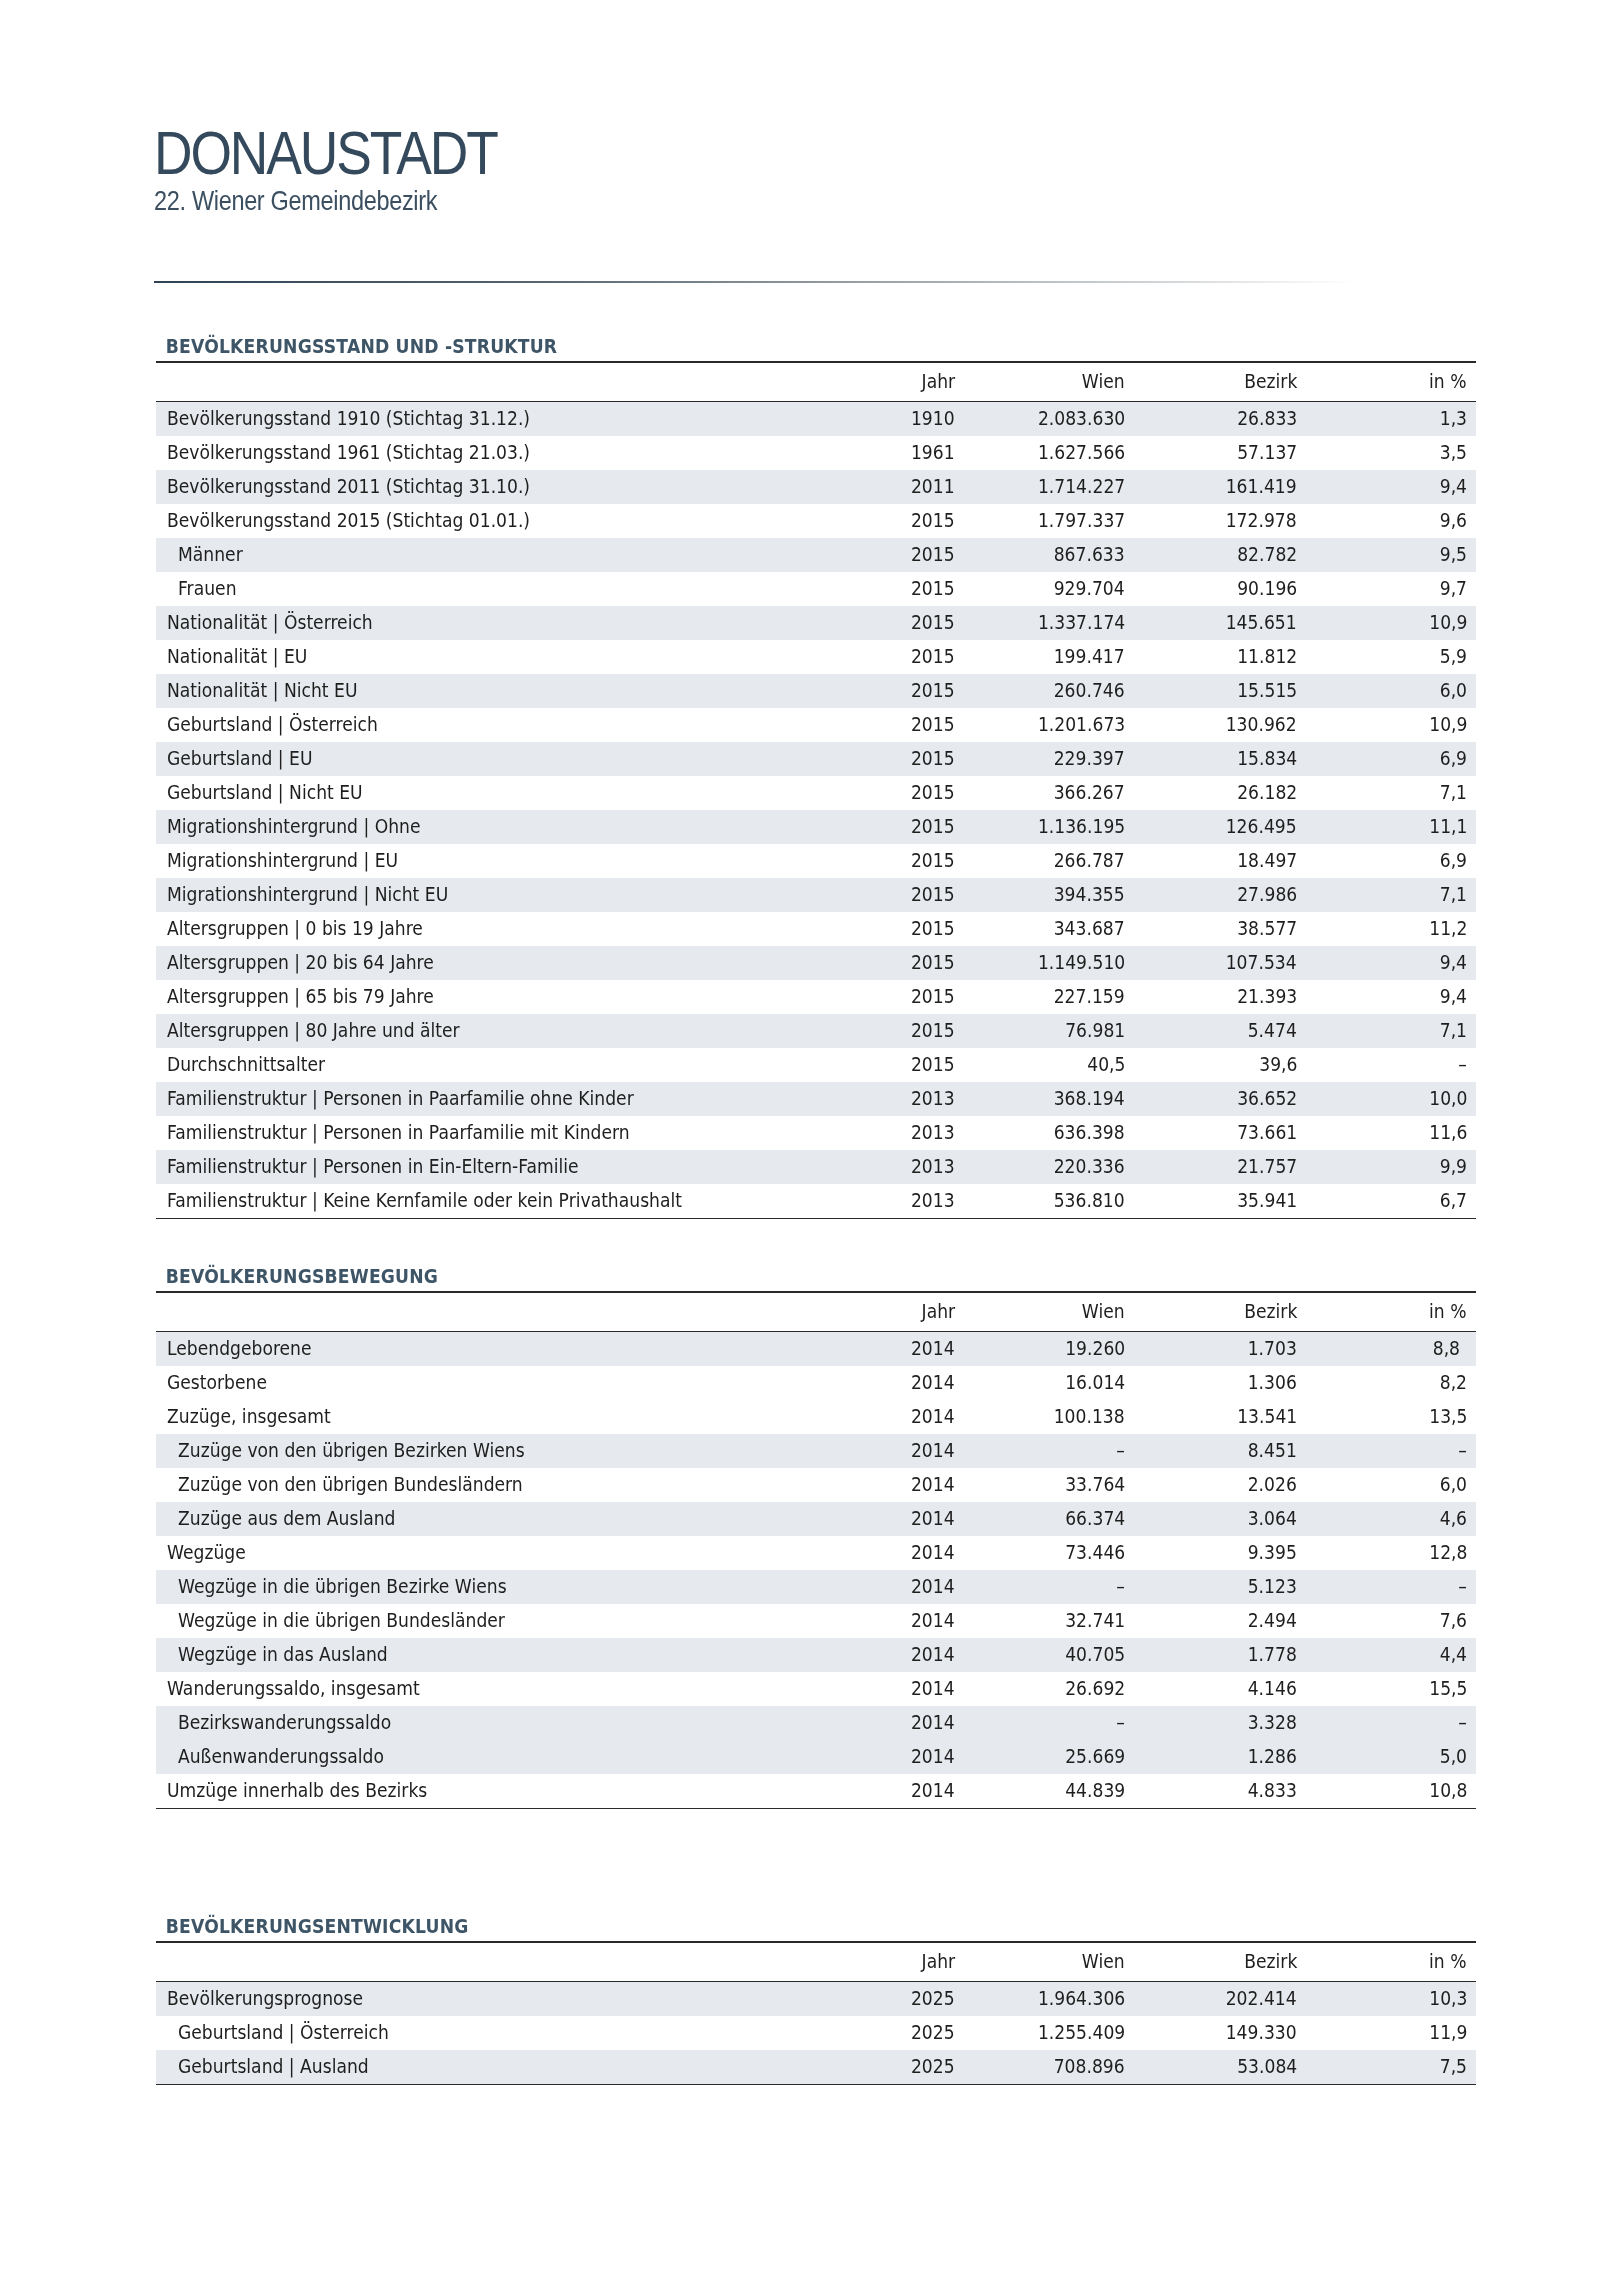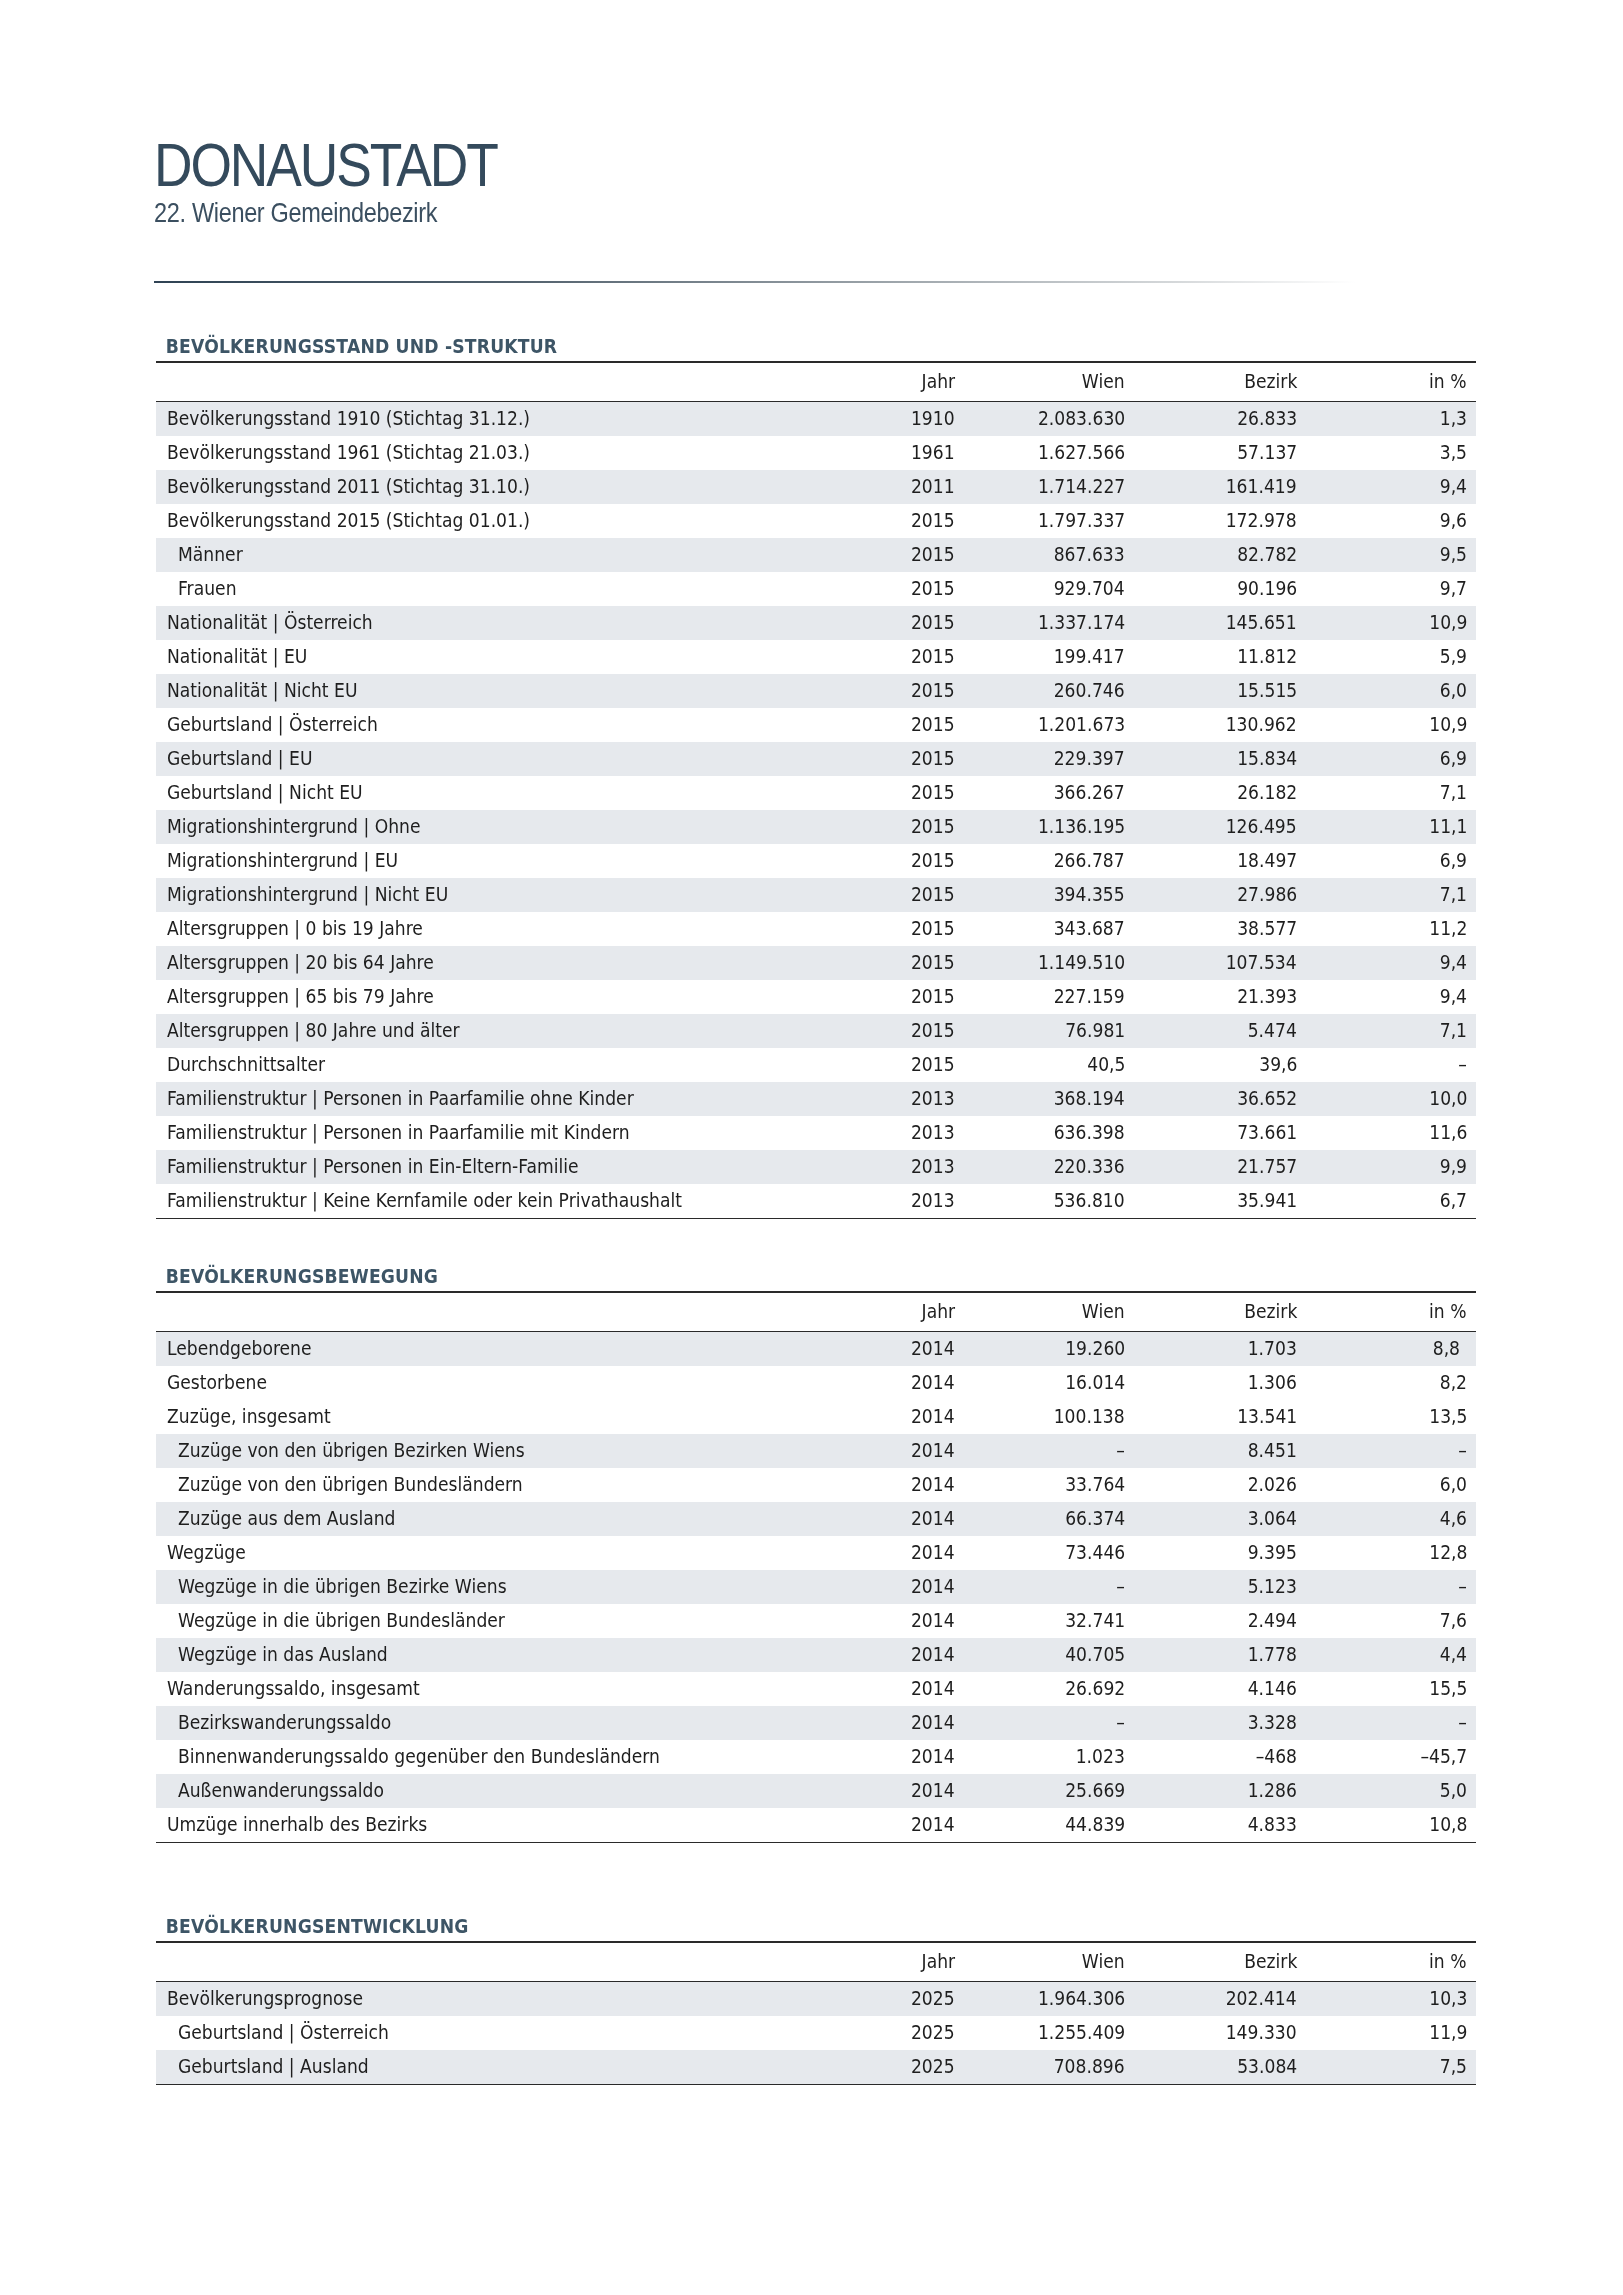--- a/index.html
+++ b/index.html
@@ -1,17 +1,17 @@
 <!DOCTYPE html>
 <html style="font-size:13px"><head>
 <meta charset="utf-8">
 <style>
   html, body { margin: 0; padding: 0; background: #ffffff; }
   body { width: 1623px; height: 2295px; position: relative; font-family: "Liberation Sans", sans-serif; color: #1e1e1e; }
-  .title-block { position: absolute; left: 154px; top: 122px; margin-top: 12px; }
+  .title-block { position: absolute; left: 154px; top: 122px; }
   .title { font-family: "Liberation Sans", sans-serif; font-size: 62px; line-height: 62px; color: #344a5c; letter-spacing: -2.4px; transform: scaleX(0.86); transform-origin: left top; font-weight: normal; white-space: nowrap; }
   .subtitle { font-family: "Liberation Sans", sans-serif; font-size: 28px; line-height: 29px; color: #3b4f60; margin-top: 1.6px; transform: scaleX(0.84); transform-origin: left top; letter-spacing: -0.4px; white-space: nowrap; }
   .top-rule { position: absolute; left: 154px; top: 281px; width: 1201px; height: 2.4px;
     background: linear-gradient(to right, #2f4354 0%, #52616d 30%, #9aa2a8 60%, #d5d8da 85%, rgba(255,255,255,0) 100%); }
   .section { position: absolute; left: 156px; width: 1320px; }
   .section-heading { font-family: "DejaVu Sans", sans-serif; font-weight: bold; font-size: 18.7px; color: #3d5566; letter-spacing: 0.2px; padding-left: 10.6px; height: 28px; line-height: 28px; transform: scaleX(0.92); transform-origin: left center; white-space: nowrap; }
   .rule { height: 1.6px; background: #2a2a2a; }
   table { width: 100%; border-collapse: collapse; table-layout: fixed; }
   td, th { font-family: "DejaVu Sans", sans-serif; font-weight: normal; font-size: 19.5px; height: 34px; padding: 0; white-space: nowrap; color: #1e1e1e; }
   thead th { height: 38px; }
@@ -323,27 +323,20 @@
           <td class="c-num"><span class="cell-inner">4.146</span></td>
           <td class="c-num" style="padding-right:9px;"><span class="cell-inner">15,5</span></td>
         </tr>
         <tr class="shade">
           <td class="c-label indent"><span class="cell-inner">Bezirkswanderungssaldo</span></td>
           <td class="c-num"><span class="cell-inner">2014</span></td>
           <td class="c-num"><span class="cell-inner">–</span></td>
           <td class="c-num"><span class="cell-inner">3.328</span></td>
           <td class="c-num" style="padding-right:9px;"><span class="cell-inner">–</span></td>
         </tr>
-        <tr class="">
-          <td class="c-label indent"><span class="cell-inner">Binnenwanderungssaldo gegenüber den Bundesländern</span></td>
-          <td class="c-num"><span class="cell-inner">2014</span></td>
-          <td class="c-num"><span class="cell-inner">1.023</span></td>
-          <td class="c-num"><span class="cell-inner">–468</span></td>
-          <td class="c-num" style="padding-right:9px;"><span class="cell-inner">–45,7</span></td>
-        </tr>
         <tr class="shade">
           <td class="c-label indent"><span class="cell-inner">Außenwanderungssaldo</span></td>
           <td class="c-num"><span class="cell-inner">2014</span></td>
           <td class="c-num"><span class="cell-inner">25.669</span></td>
           <td class="c-num"><span class="cell-inner">1.286</span></td>
           <td class="c-num" style="padding-right:9px;"><span class="cell-inner">5,0</span></td>
         </tr>
         <tr class="">
           <td class="c-label"><span class="cell-inner">Umzüge innerhalb des Bezirks</span></td>
           <td class="c-num"><span class="cell-inner">2014</span></td>

